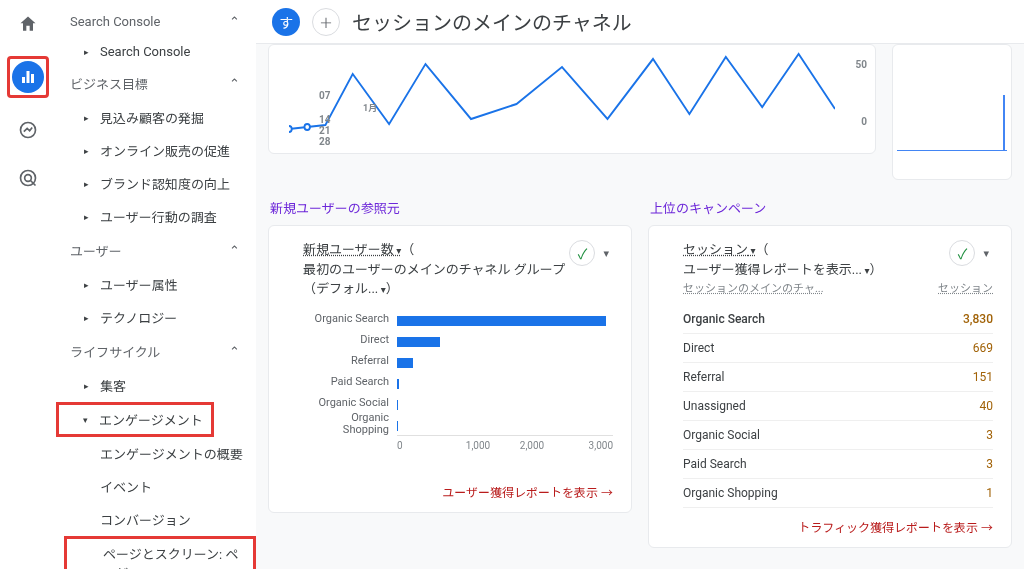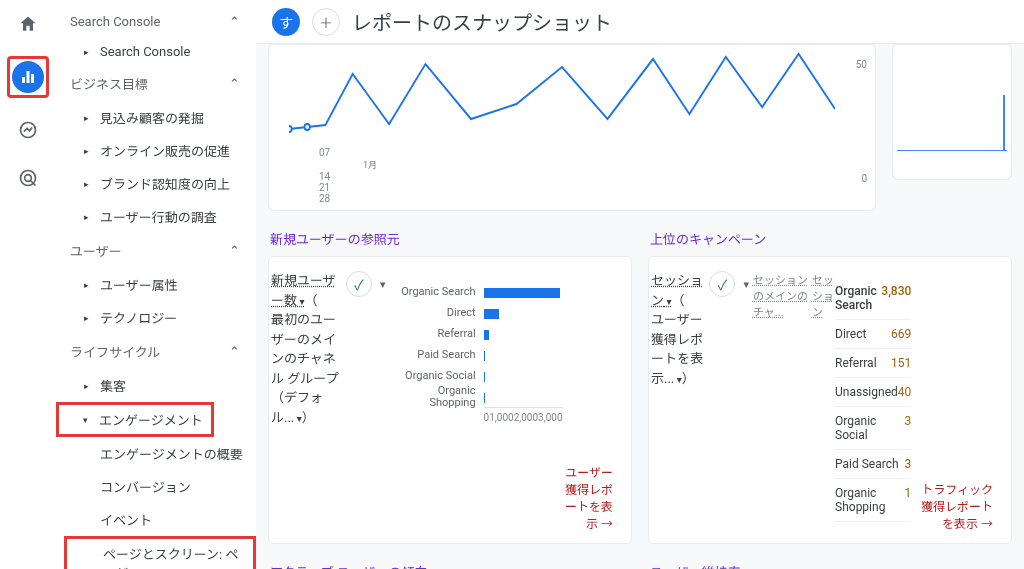--- a/index.html
+++ b/index.html
@@ -22,25 +22,25 @@
 .topbar { height:44px; display:flex; align-items:center; gap:12px; padding:0 16px; border-bottom:1px solid #e8eaed; }
 .circ { width:28px; height:28px; border-radius:50%; display:flex; align-items:center; justify-content:center; font-size:14px; }
 .circ.blue { background:#1a73e8; color:#fff; }
 .circ.plus { border:1px solid #dadce0; color:#5f6368; background:#fff; }
 .title { font-size:20px; color:#3c4043; font-weight:400; }
 .content { flex:1; background:#f8f9fa; padding:0 12px 12px 12px; overflow-y:auto; }
 .card { background:#fff; border:1px solid #e8eaed; border-radius:6px; }
 .row { display:flex; gap:16px; align-items:stretch; }
 .row1 { margin-bottom:14px; }
 .row2 { margin-bottom:14px; }
-.topchart { flex:1; height:167px; position:relative; padding:8px 20px; }
+.topchart { flex:1; height:110px; position:relative; padding:8px 20px;font-weight:bold; }
 .tinycard { width:120px; height:136px; }
 .sec-title { font-size:13px; color:#6d28d9; margin:4px 0 8px 2px; }
 .col { flex:1; display:flex; flex-direction:column; }
-.metric-card { padding:14px 18px 12px 2px; display:flex; flex-direction:row; min-height:288px; }
+.metric-card { padding:14px 18px 12px 34px; display:flex; flex-direction:column; min-height:288px; }
 .metric-hdr { display:flex; justify-content:space-between; align-items:flex-start; }
 .metric-title { color:#3c4043; font-size:13px; line-height:1.5; }
 .metric-title .drop::after { content:" ▾"; font-size:10px; color:#3c4043; }
 .check { width:26px; height:26px; border:1px solid #dadce0; border-radius:50%; display:flex; align-items:center; justify-content:center; color:#1e8e3e; font-size:14px; margin-right:4px; }
 .dd { color:#5f6368; font-size:11px; padding:4px; }
 .barchart { margin-top:10px; flex:1; }
 .barrow { display:flex; align-items:center; height:21px; font-size:11px; color:#5f6368; }
 .barlab { width:94px; text-align:right; padding-right:8px; line-height:1.05; }
 .bartrack { flex:1; position:relative; height:100%; }
 .barfill { position:absolute; top:7px; height:10px; background:#1a73e8; left:0; }
@@ -162,42 +162,42 @@
       <span class="hl-box">
         <div class="item" style="padding-left:24px;">
             <span class="tri">▾</span>
             <span>エンゲージメント</span>
           </div>
       </span>
       <div class="item sub">
           <span>エンゲージメントの概要</span>
         </div>
       <div class="item sub">
+          <span>イベント</span>
+        </div>
+      <div class="item sub">
           <span>コンバージョン</span>
-        </div>
-      <div class="item sub">
-          <span>イベント</span>
         </div>
       <span class="hl-box" style="display:block;margin-left:8px;">
         <div class="item sub" style="padding-left:36px;">
             <span>ページとスクリーン: ページ...</span>
           </div>
       </span>
       
       
     </div>
   </div>
 
   <div class="main">
     <div class="topbar">
       <div class="circ blue">
           <span>す</span>
         </div>
       <div class="circ plus">＋</div>
-      <div class="title">レポートのスナップショット</div>
+      <div class="title">セッションのメインのチャネル</div>
     </div>
 
     <div class="content">
 
       <div class="row row1">
         <div class="card topchart">
           <svg class="linetop" viewBox="0 0 600 96" preserveAspectRatio="none">
             <polyline fill="none" stroke="#1a73e8" stroke-width="2" points="0,80 20,78 40,76 70,25 110,75 150,15 200,70 250,55 300,18 350,70 400,10 440,65 480,8 520,58 560,5 600,60"></polyline>
             <circle cx="0" cy="80" r="3" fill="#fff" stroke="#1a73e8" stroke-width="2"></circle>
             <circle cx="20" cy="78" r="3" fill="#fff" stroke="#1a73e8" stroke-width="2"></circle>

